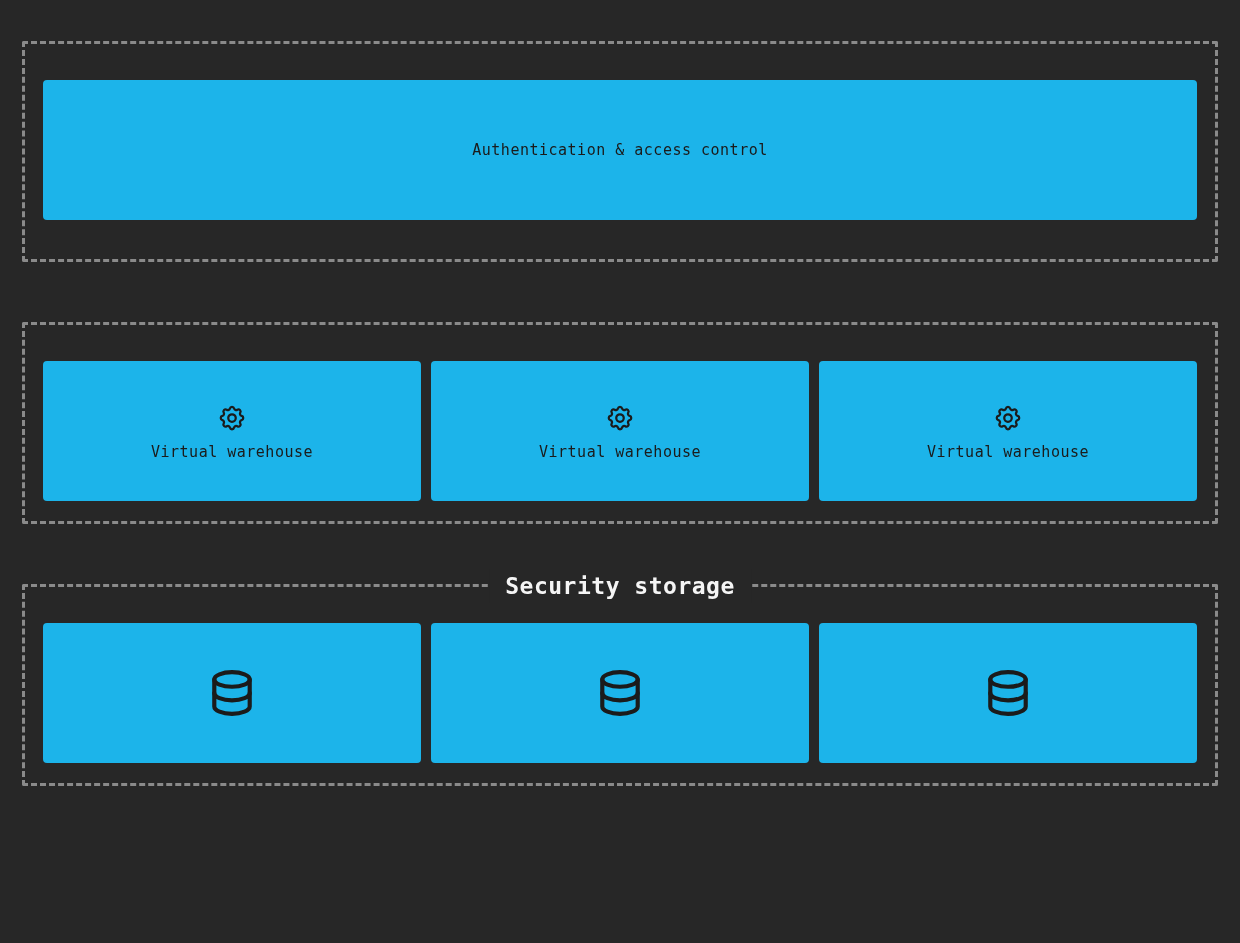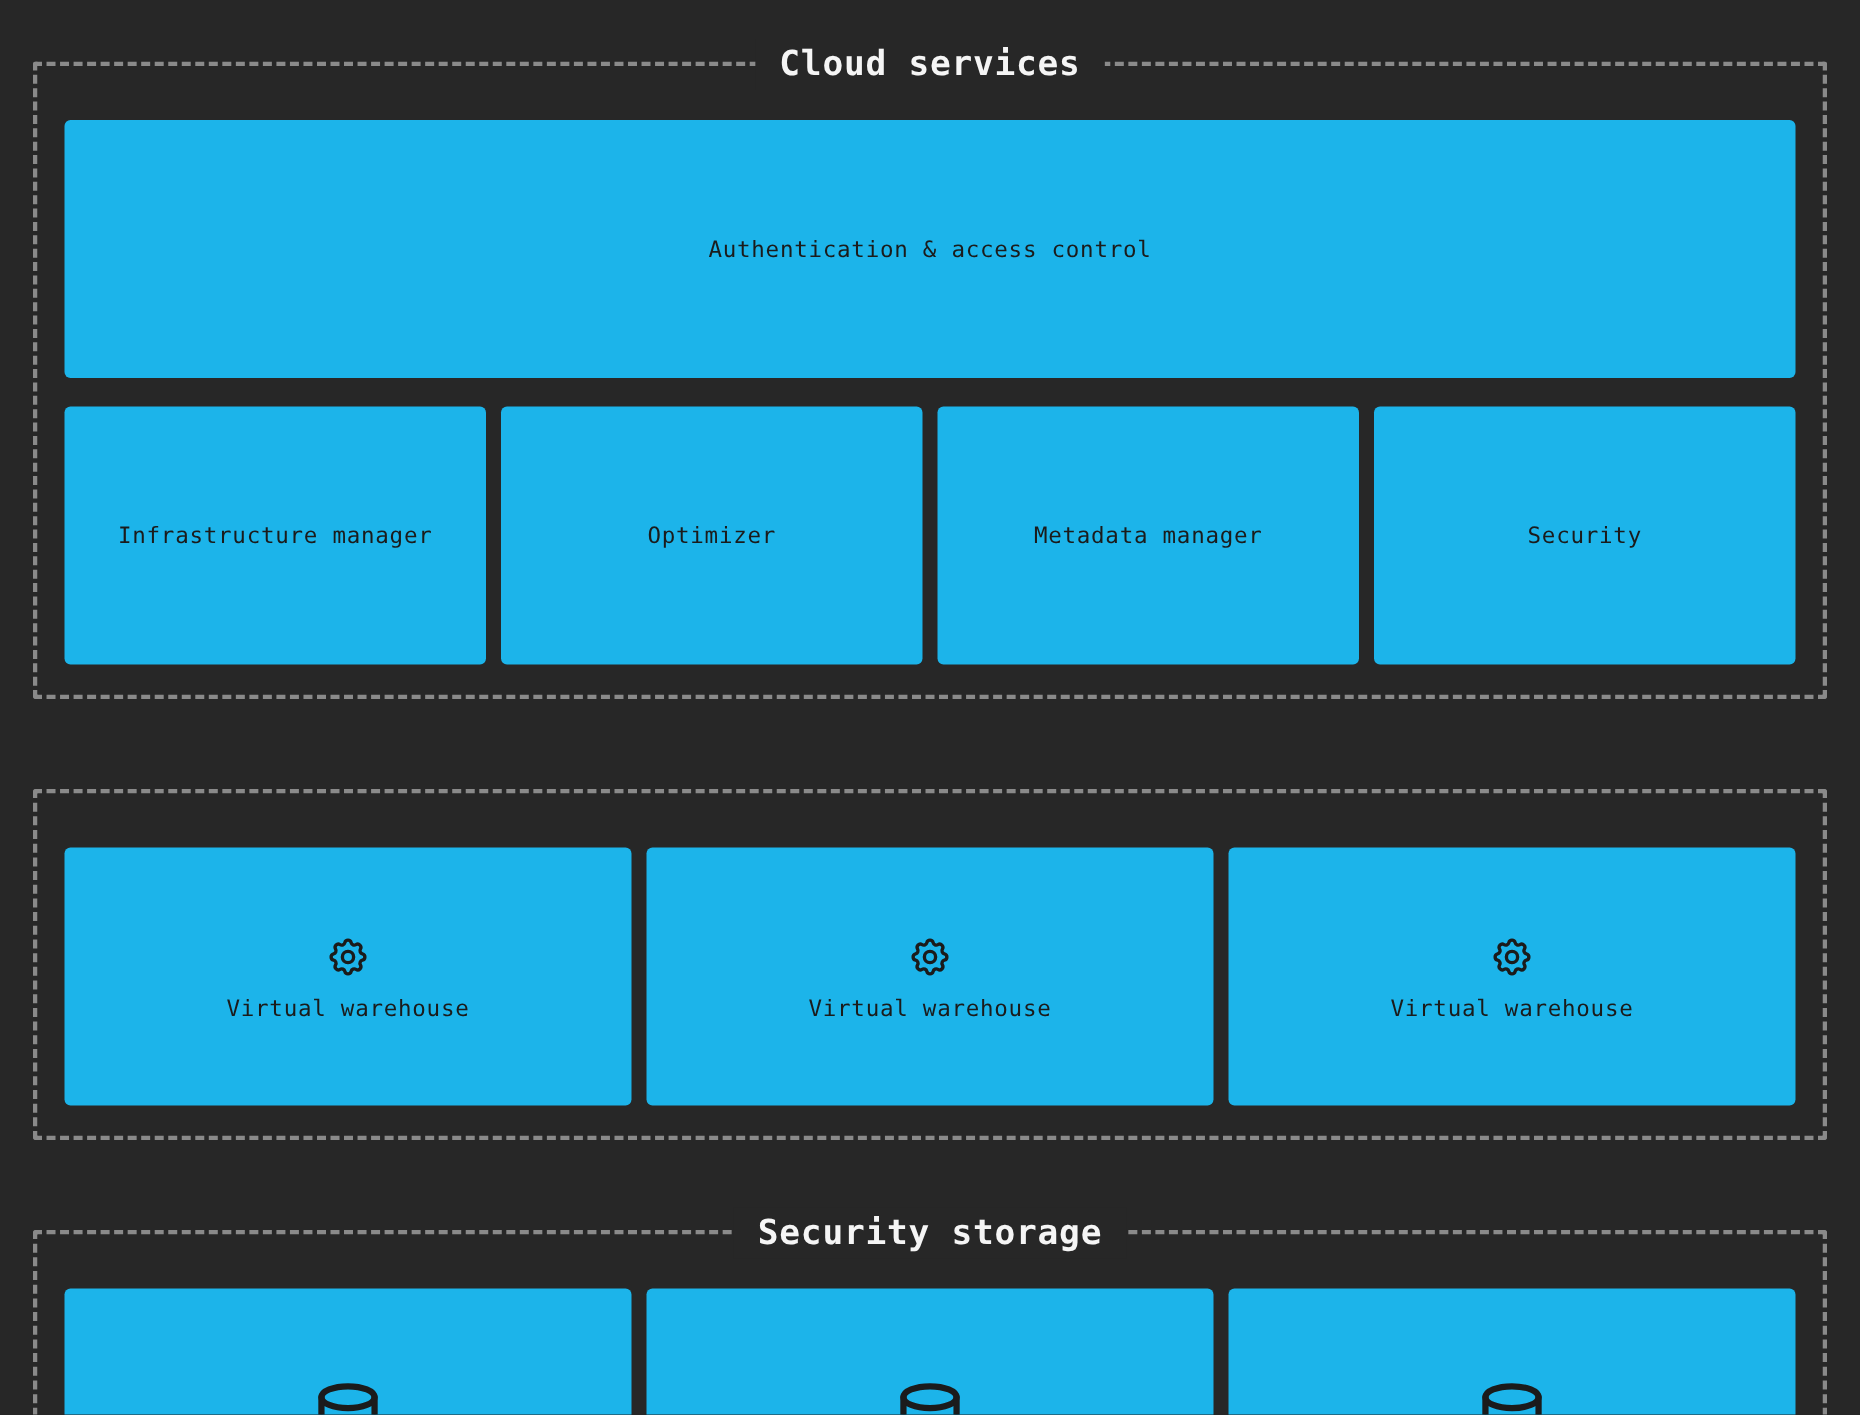--- a/index.html
+++ b/index.html
@@ -37,21 +37,21 @@
     font-size: 23px;
     font-weight: 700;
     letter-spacing: 0.5px;
     color: var(--title-text);
     white-space: nowrap;
     line-height: 34px;
   }
   .box {
     background: var(--box);
     border-radius: 4px;
-    height: 172px;
+    height: 140px;
     display: flex;
     flex-direction: column;
     align-items: center;
     justify-content: center;
     gap: 12px;
     color: var(--box-text);
     font-size: 15px;
     font-weight: 500;
     letter-spacing: 0.5px;
     text-align: center;
@@ -62,40 +62,25 @@
   .row .box { flex: 1 1 0; }
   .icon { display: block; line-height: 0; }
   .icon svg { display: block; }
 </style>
 </head>
 <body>
 
 <div class="diagram">
 
   <section class="group group-first">
-    <div class="group-title">Cloud services</div>
 
     <div class="box wide">
       <span class="label">Authentication &amp; access control</span>
     </div>
 
-    <div class="row">
-      <div class="box">
-        <span class="label">Infrastructure manager</span>
-      </div>
-      <div class="box">
-        <span class="label">Optimizer</span>
-      </div>
-      <div class="box">
-        <span class="label">Metadata manager</span>
-      </div>
-      <div class="box">
-        <span class="label">Security</span>
-      </div>
-    </div>
   </section>
 
   <section class="group group-next">
 
     <div class="row">
       <div class="box">
         <span class="icon">
           <svg width="30" height="30" viewBox="0 0 24 24" fill="none" stroke="#1b1b1b" stroke-width="1.8" stroke-linecap="round" stroke-linejoin="round">
             <path d="M10.325 4.317c.426-1.756 2.924-1.756 3.35 0a1.724 1.724 0 0 0 2.573 1.066c1.543-.94 3.31.826 2.37 2.37a1.724 1.724 0 0 0 1.065 2.572c1.756.426 1.756 2.924 0 3.35a1.724 1.724 0 0 0-1.066 2.573c.94 1.543-.826 3.31-2.37 2.37a1.724 1.724 0 0 0-2.572 1.065c-.426 1.756-2.924 1.756-3.35 0a1.724 1.724 0 0 0-2.573-1.066c-1.543.94-3.31-.826-2.37-2.37a1.724 1.724 0 0 0-1.065-2.572c-1.756-.426-1.756-2.924 0-3.35a1.724 1.724 0 0 0 1.066-2.573c-.94-1.543.826-3.31 2.37-2.37c1 .608 2.296.07 2.572-1.065z"></path>
             <circle cx="12" cy="12" r="3"></circle>

